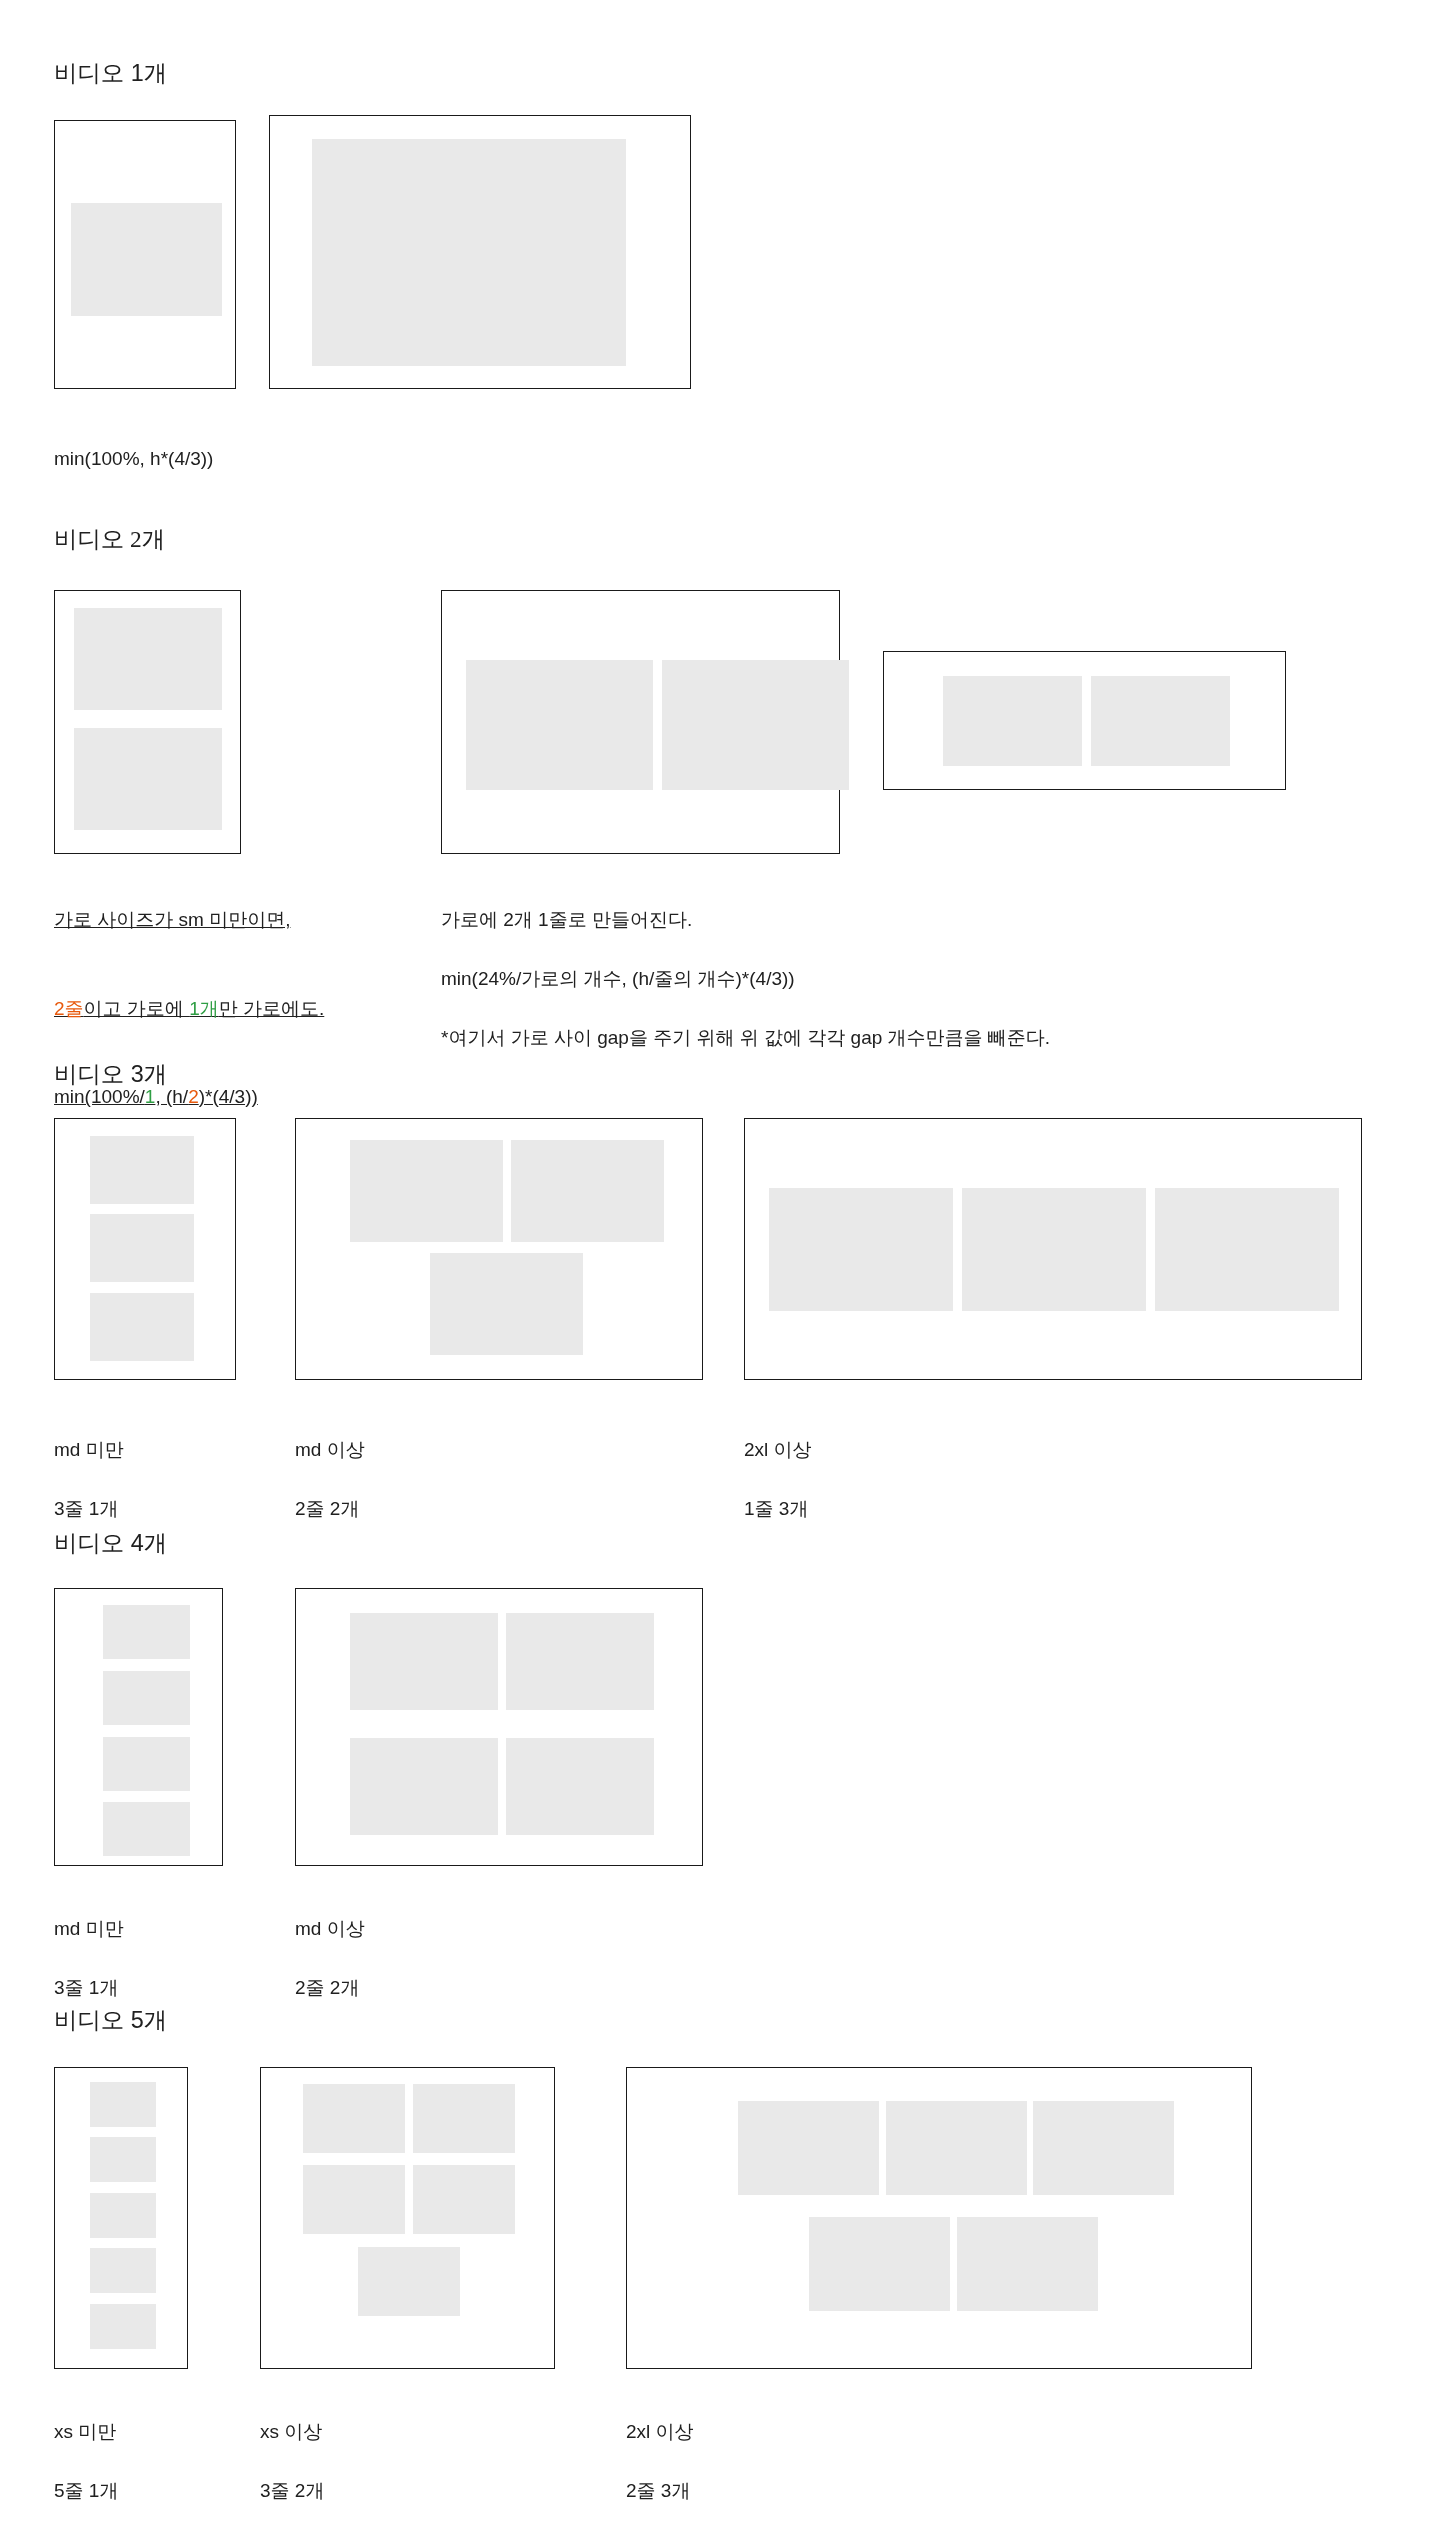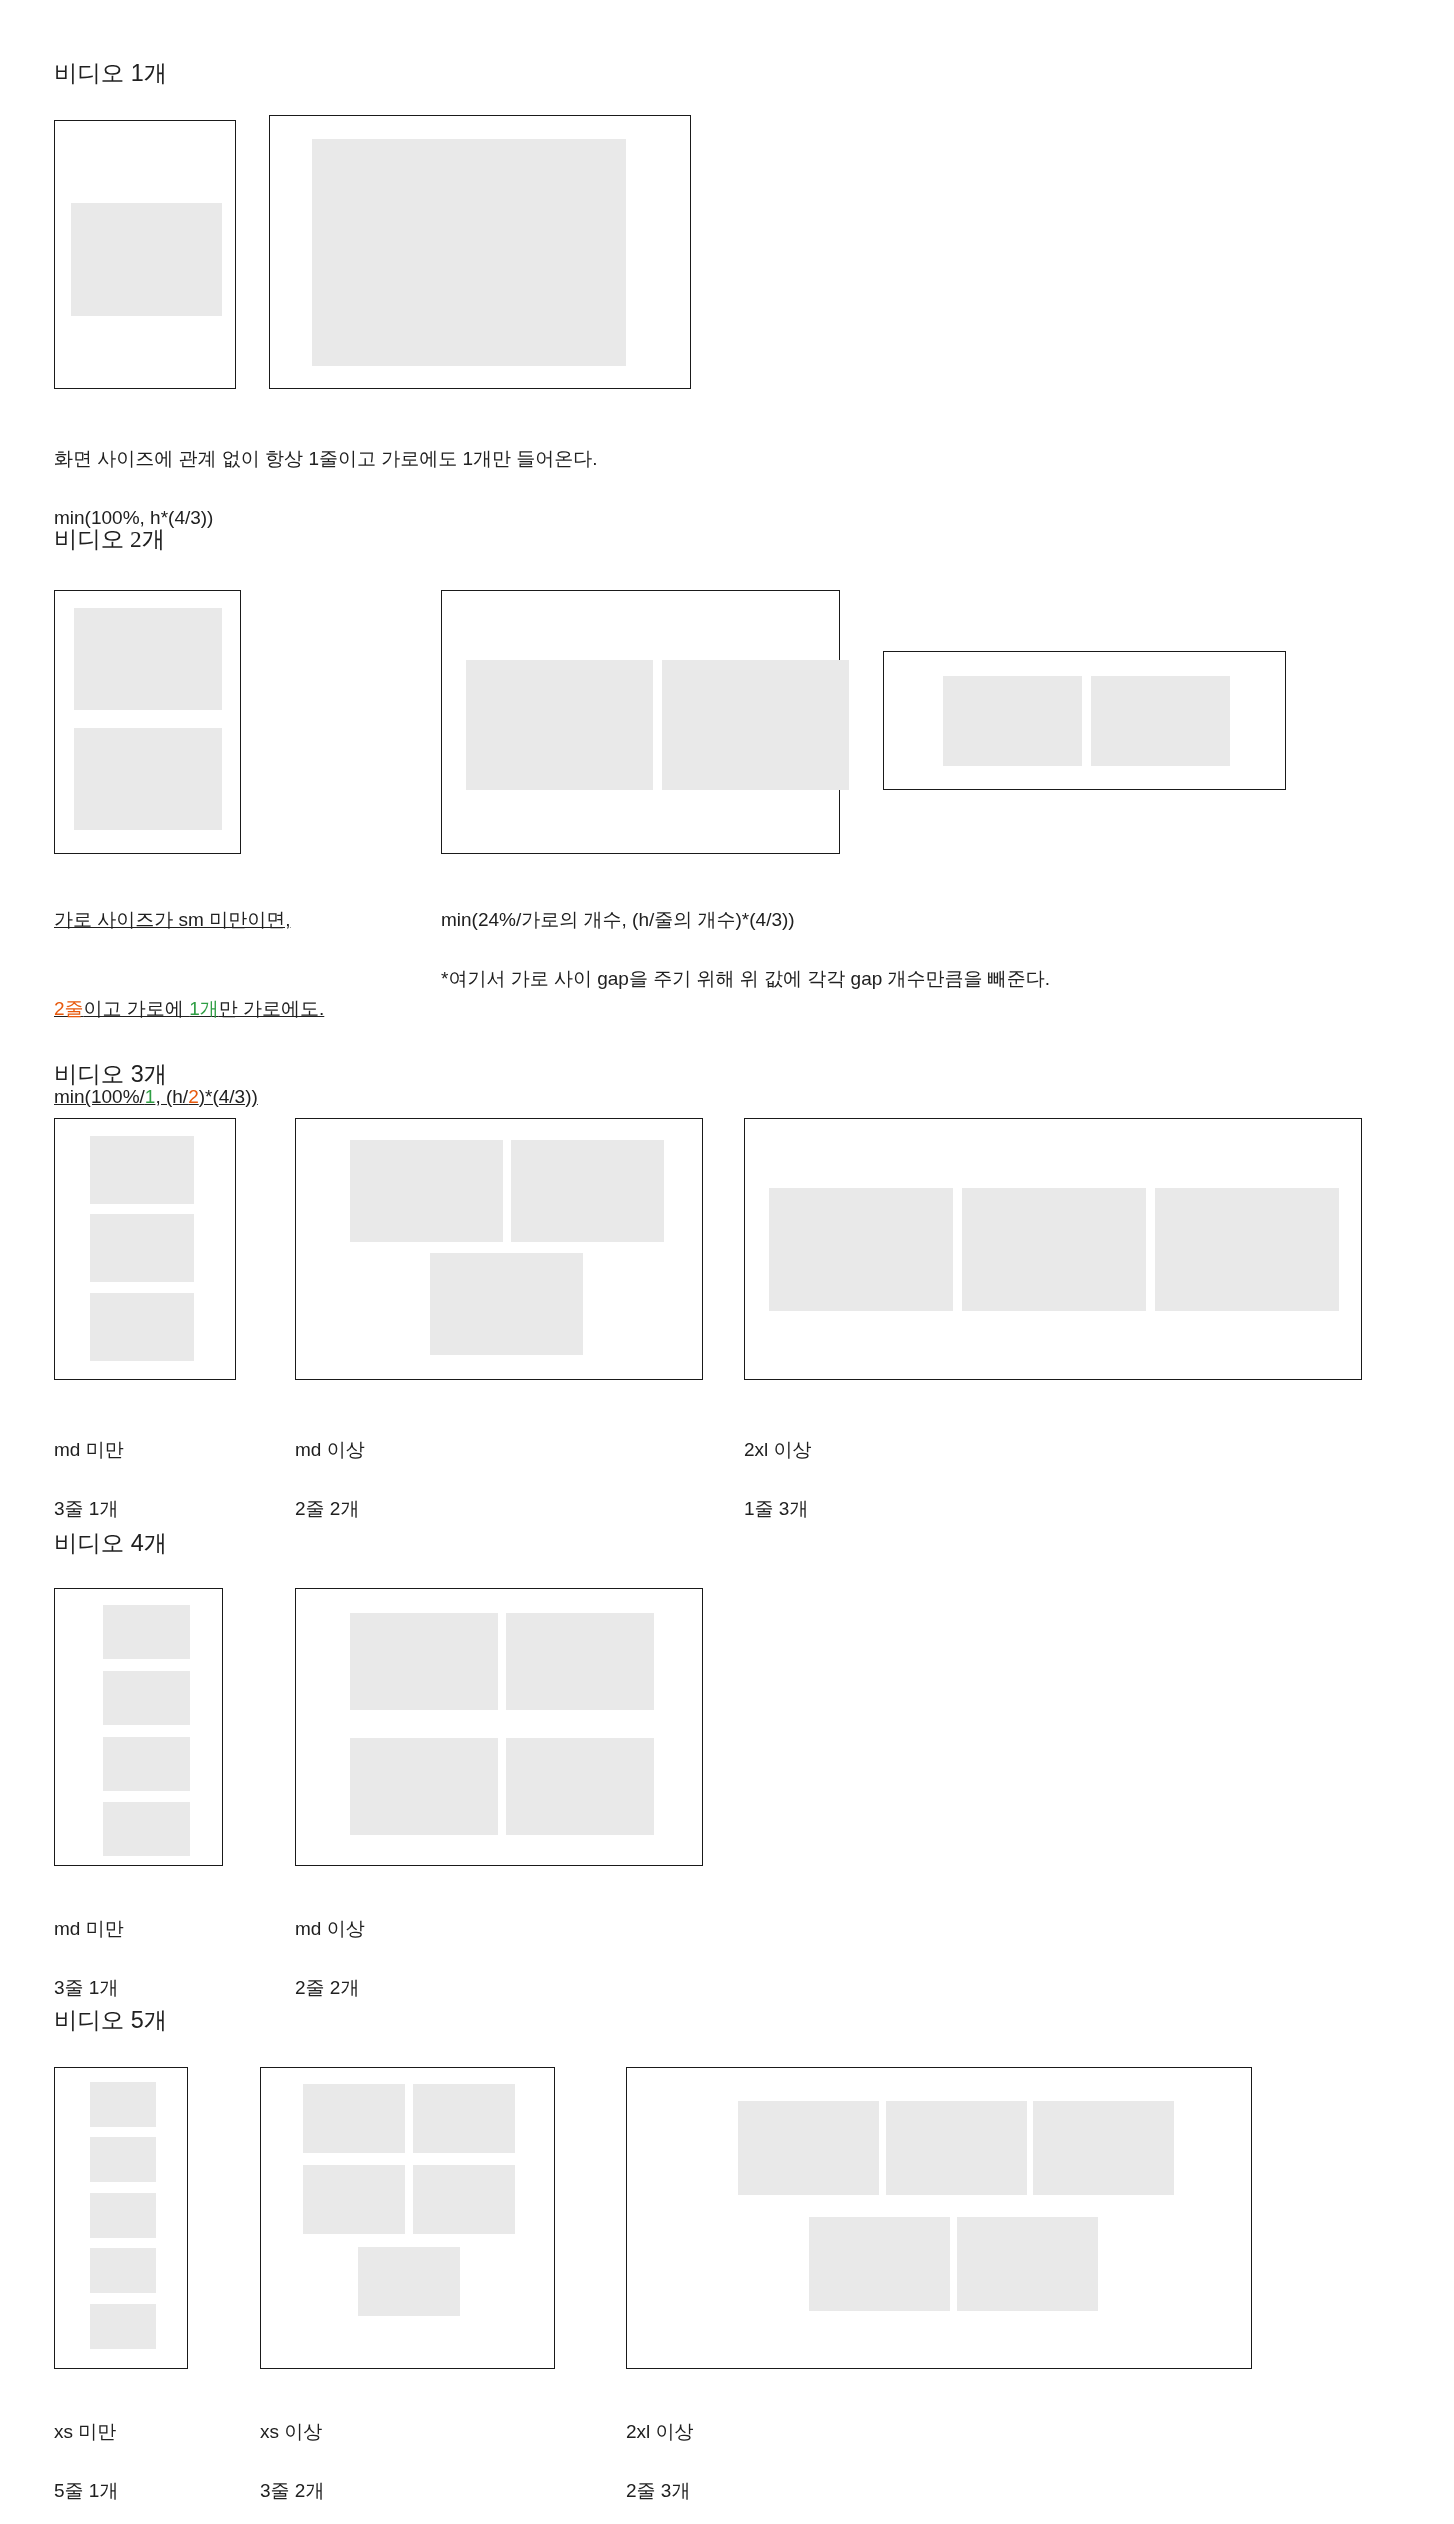--- a/index.html
+++ b/index.html
@@ -57,21 +57,20 @@
 
   <div class="frame abs" style="left:54px; top:120px; width:182px; height:269px;">
     <div class="vid" style="left:15.6px; top:82px; width:151px; height:113px;"></div>
   </div>
 
   <div class="frame abs" style="left:269px; top:115px; width:422px; height:274px;">
     <div class="vid" style="left:42px; top:22.6px; width:314px; height:227px;"></div>
   </div>
 
   <div class="caption abs" style="left:54px; top:415px; width:781px;">
-    <span class="cap-line">화면 사이즈에 관계 없이 항상 1줄이고 가로에도 1개만 들어온다.</span>
     <span class="cap-line">min(100%, h*(4/3))</span>
   </div>
 
   <div class="section-title abs" style="left:54px; top:525px;font-family:Liberation Serif, serif;">비디오 2개</div>
 
   <div class="frame abs" style="left:54px; top:590px; width:187px; height:264px;">
     <div class="vid" style="left:19px; top:17.4px; width:148px; height:102px;"></div>
     <div class="vid" style="left:19px; top:137px; width:148px; height:102px;"></div>
   </div>
 
@@ -89,20 +88,21 @@
     <span class="cap-line">가로 사이즈가 sm 미만이면,</span>
     <span class="cap-line">
       <span class="hl-red">2줄</span><span>이고 가로에 </span><span class="hl-green">1개</span><span>만 가로에도.</span>
     </span>
     <span class="cap-line">
       <span>min(100%/</span><span class="hl-green">1</span><span>, (h/</span><span class="hl-red">2</span><span>)*(4/3))</span>
     </span>
   </div>
 
   <div class="caption abs" style="left:441px; top:876px; width:911px;">
+    <span class="cap-line">가로에 2개 1줄로 만들어진다.</span>
     <span class="cap-line">min(24%/가로의 개수, (h/줄의 개수)*(4/3))</span>
     <span class="cap-line">*여기서 가로 사이 gap을 주기 위해 위 값에 각각 gap 개수만큼을 빼준다.</span>
   </div>
 
   <div class="section-title abs" style="left:54px; top:1060px;">비디오 3개</div>
 
   <div class="frame abs" style="left:54px; top:1118px; width:182px; height:262px;">
     <div class="vid" style="left:35px; top:17.4px; width:104px; height:68px;"></div>
     <div class="vid" style="left:35px; top:95px; width:104px; height:68px;"></div>
     <div class="vid" style="left:35px; top:174px; width:104px; height:68px;"></div>

